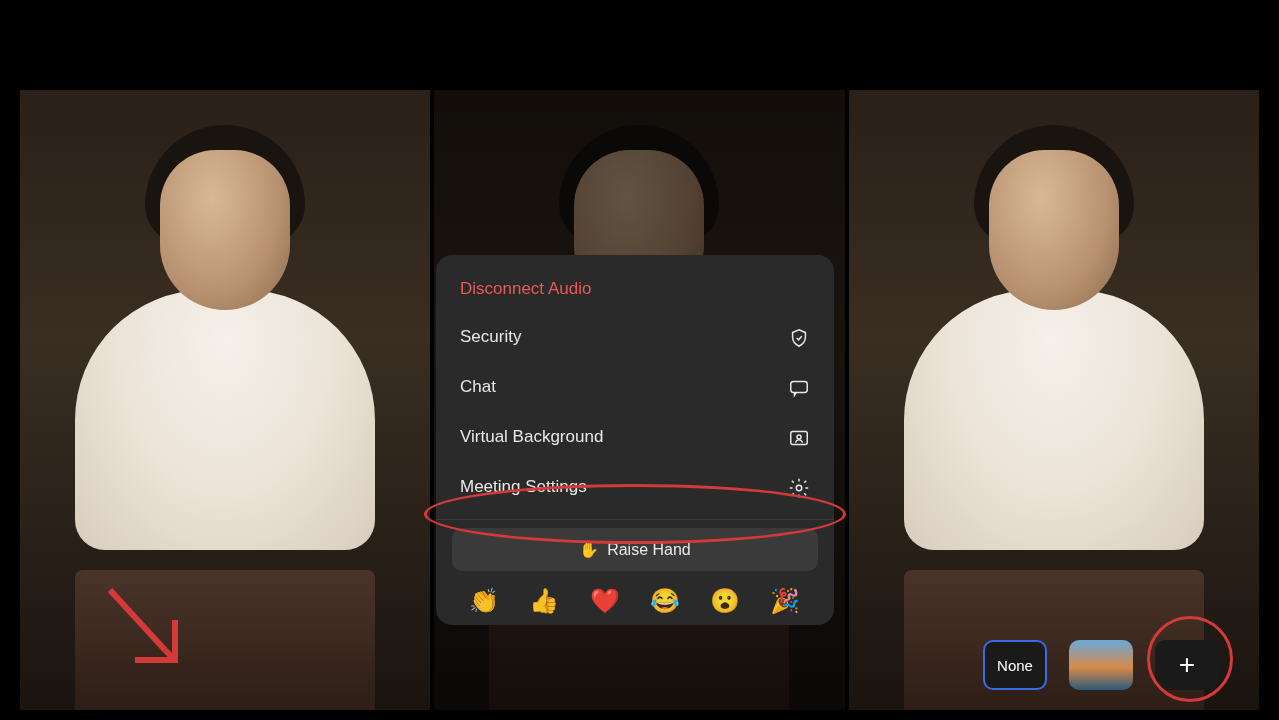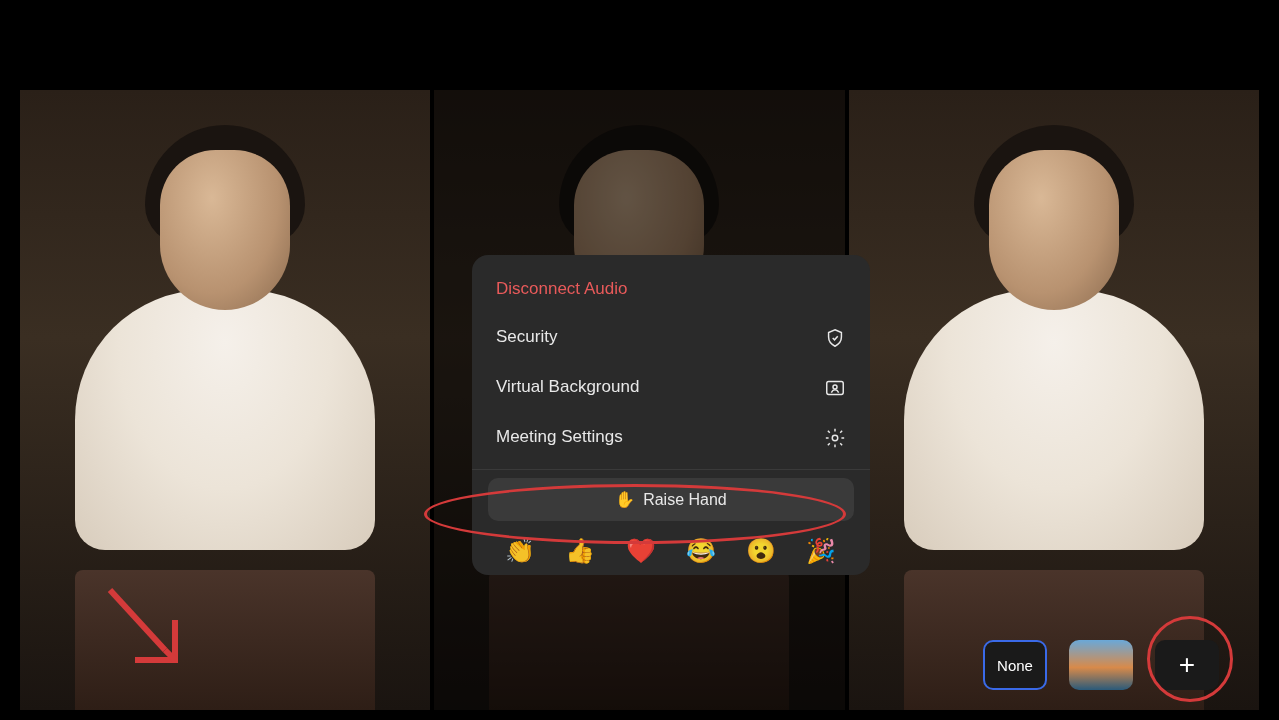--- a/index.html
+++ b/index.html
@@ -90,21 +90,20 @@
   
   .more-menu {
     position: absolute;
     top: 255px;
     left: 436px;
     width: 398px;
     background: #2a2a2a;
     border-radius: 16px;
     padding: 18px 0 10px 0;
     z-index: 10;
-    margin-left: 36px;
   }
   .menu-header {
     color: #e85a5a;
     font-size: 17px;
     padding: 6px 24px 14px 24px;
   }
   .menu-item {
     display: flex;
     align-items: flex-start;
     justify-content: space-between;
@@ -266,20 +265,29 @@
   <div class="menu-item">
     <span>Security</span>
     <span class="icon">
       <svg viewBox="0 0 24 24">
           <path d="M12 3l7 3v5c0 5-3 8-7 10-4-2-7-5-7-10V6l7-3z"></path>
           <path d="M9.5 12l2 2 3.5-4"></path>
         </svg>
     </span>
   </div>
 
+  <div class="menu-item">
+    <span>Chat</span>
+    <span class="icon">
+      <svg viewBox="0 0 24 24">
+          <rect x="3" y="5" width="18" height="12" rx="3"></rect>
+          <path d="M9 17l-2 3v-3"></path>
+        </svg>
+    </span>
+  </div>
 
   <div class="menu-item">
     <span>Virtual Background</span>
     <span class="icon">
       <svg viewBox="0 0 24 24">
           <rect x="3" y="5" width="18" height="14" rx="2"></rect>
           <circle cx="12" cy="11" r="2.2"></circle>
           <path d="M8 17c1-2 2.5-3 4-3s3 1 4 3"></path>
         </svg>
     </span>

